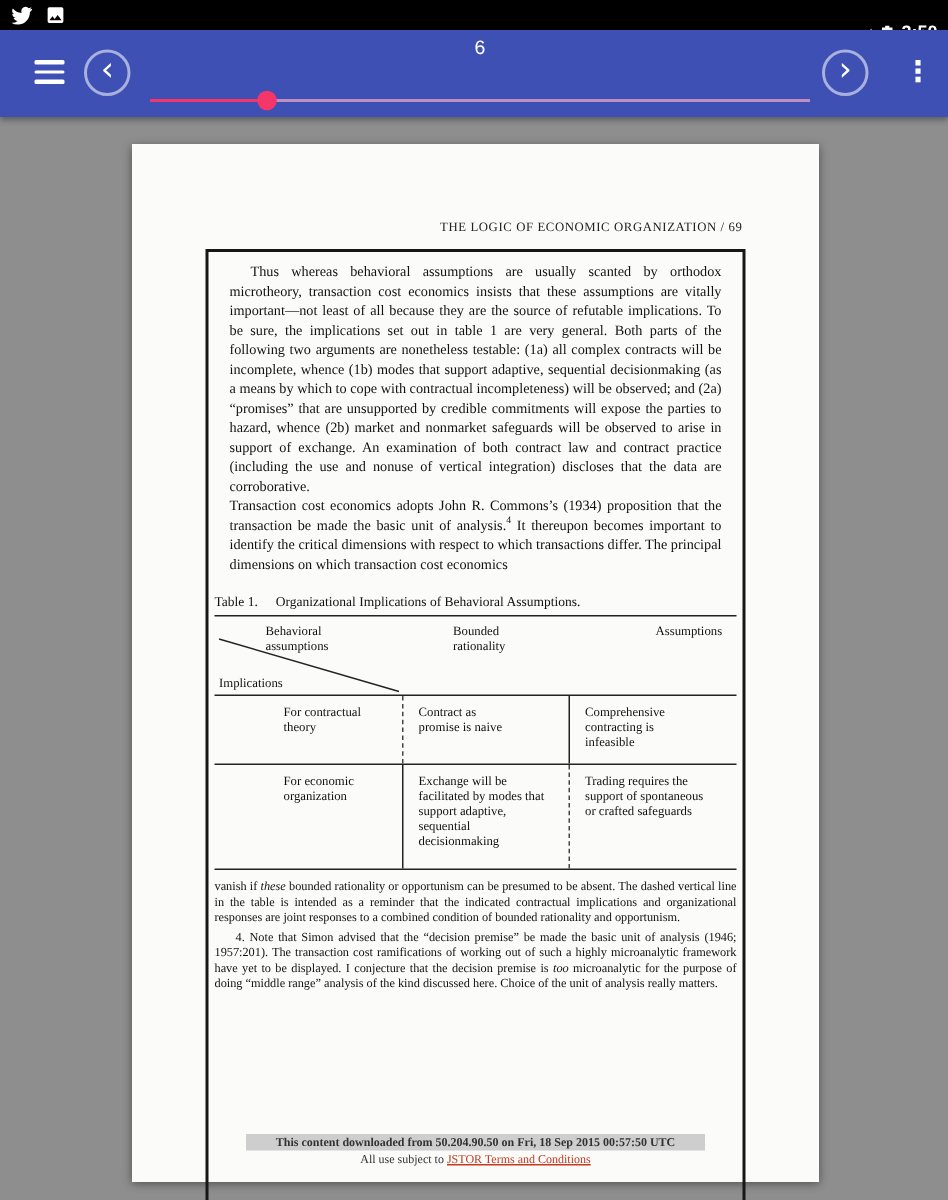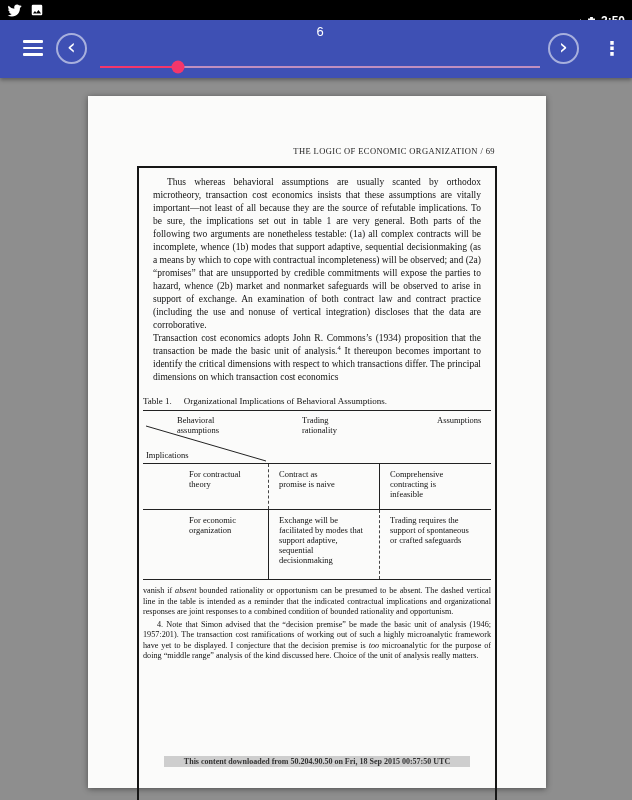--- a/index.html
+++ b/index.html
@@ -152,39 +152,40 @@
 
       <div class="tbl">
         <div class="thead">
           <div class="cell corner">
             <svg class="diag" viewBox="0 0 125 52" preserveAspectRatio="none">
                 <line x1="3" y1="15" x2="123" y2="50" stroke="#222" stroke-width="1"></line>
               </svg>
             <div class="corner-top">Behavioral assumptions</div>
             <div class="corner-bottom">Implications</div>
           </div>
-          <div class="cell colhead"><span>Trading rationality</span></div>
+          <div class="cell colhead"><span>Bounded rationality</span></div>
           <div class="cell colhead"><span>Assumptions</span></div>
         </div>
         <div class="trow trow1">
           <div class="cell rowlabel"><span>For contractual theory</span></div>
           <div class="cell dcell div-dashed"><span class="w58">Contract as promise is naive</span></div>
           <div class="cell dcell div-solid"><span class="w72">Comprehensive contracting is infeasible</span></div>
         </div>
         <div class="trow trow2">
           <div class="cell rowlabel"><span>For economic organization</span></div>
           <div class="cell dcell div-solid"><span class="w88">Exchange will be facilitated by modes that support adaptive, sequential decisionmaking</span></div>
           <div class="cell dcell div-dashed"><span class="w80">Trading requires the support of spontaneous or crafted safeguards</span></div>
         </div>
       </div>
 
       <div class="fnblock">
-        <p class="fn"><span>vanish if </span><em>absent</em><span> bounded rationality or opportunism can be presumed to be absent. The dashed vertical line in the table is intended as a reminder that the indicated contractual implications and organizational responses are joint responses to a combined condition of bounded rationality and opportunism.</span></p>
+        <p class="fn"><span>vanish if </span><em>these</em><span> bounded rationality or opportunism can be presumed to be absent. The dashed vertical line in the table is intended as a reminder that the indicated contractual implications and organizational responses are joint responses to a combined condition of bounded rationality and opportunism.</span></p>
         <p class="fn fn4"><span>4. Note that Simon advised that the “decision premise” be made the basic unit of analysis (1946; 1957:201). The transaction cost ramifications of working out of such a highly microanalytic framework have yet to be displayed. I conjecture that the decision premise is </span><em>too</em><span> microanalytic for the purpose of doing “middle range” analysis of the kind discussed here. Choice of the unit of analysis really matters.</span></p>
       </div>
     </div>
 
     <div class="jstor">
       <div><span class="stamp">This content downloaded from 50.204.90.50 on Fri, 18 Sep 2015 00:57:50 UTC</span></div>
+      <div class="line2"><span>All use subject to </span><a href="#">JSTOR Terms and Conditions</a></div>
     </div>
   </div>
 
 </div>
 
 </body></html>

